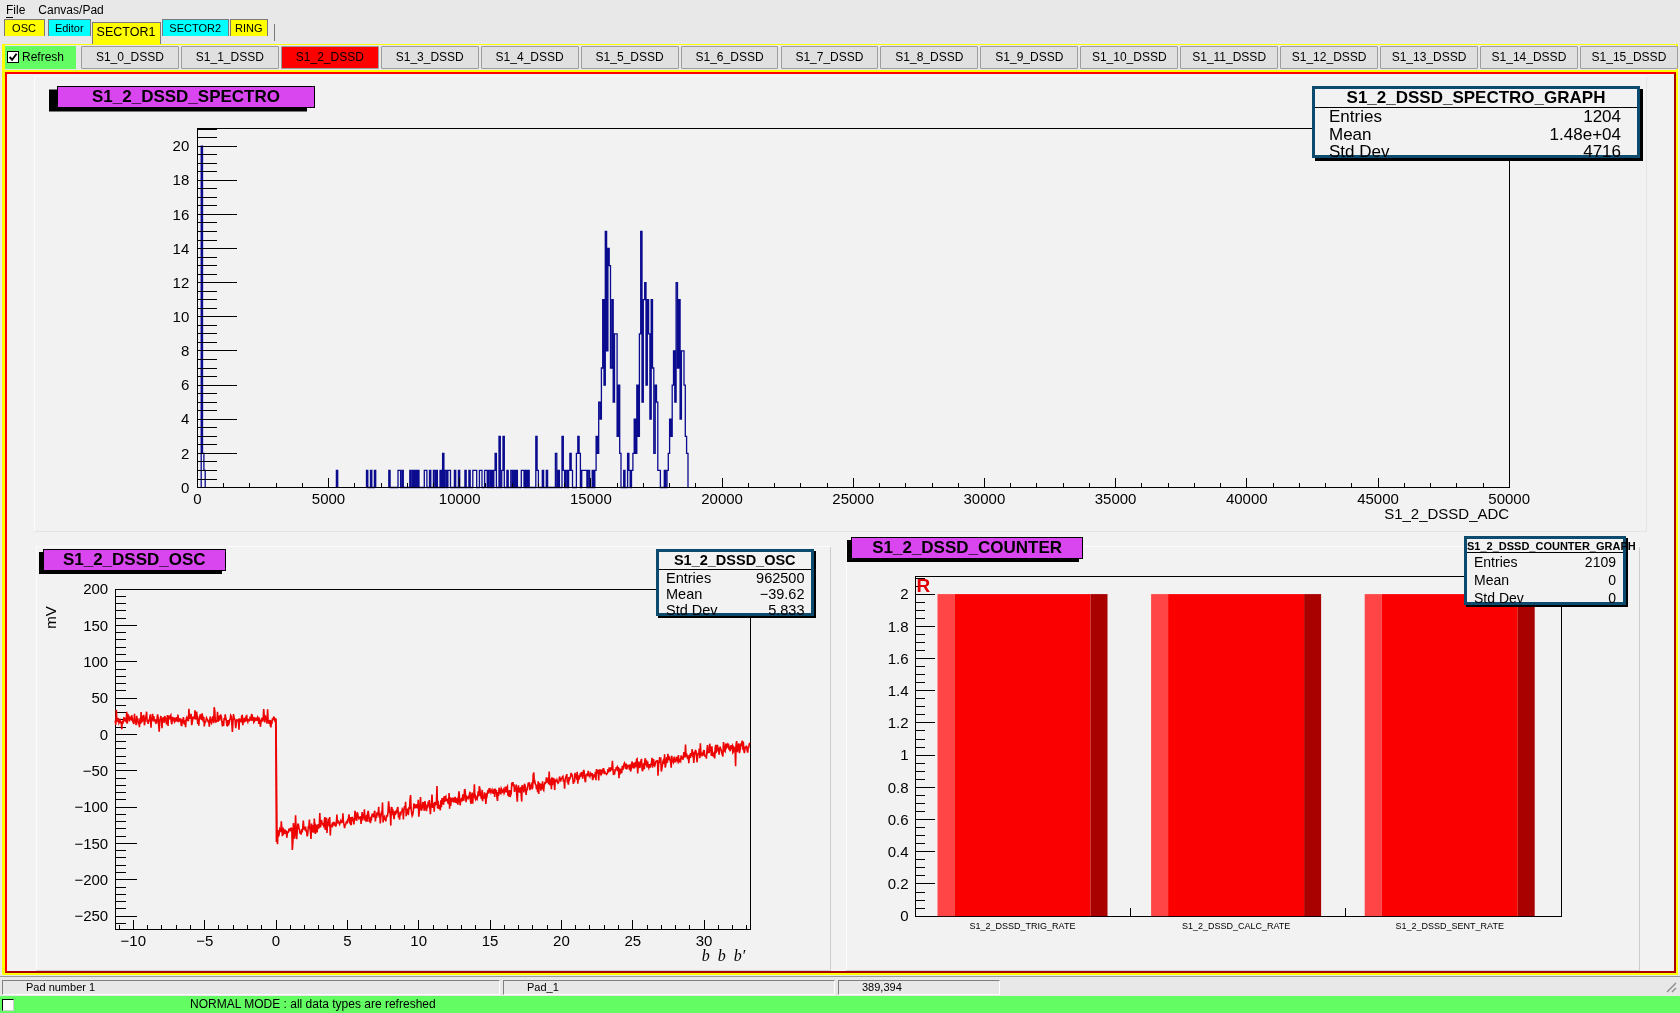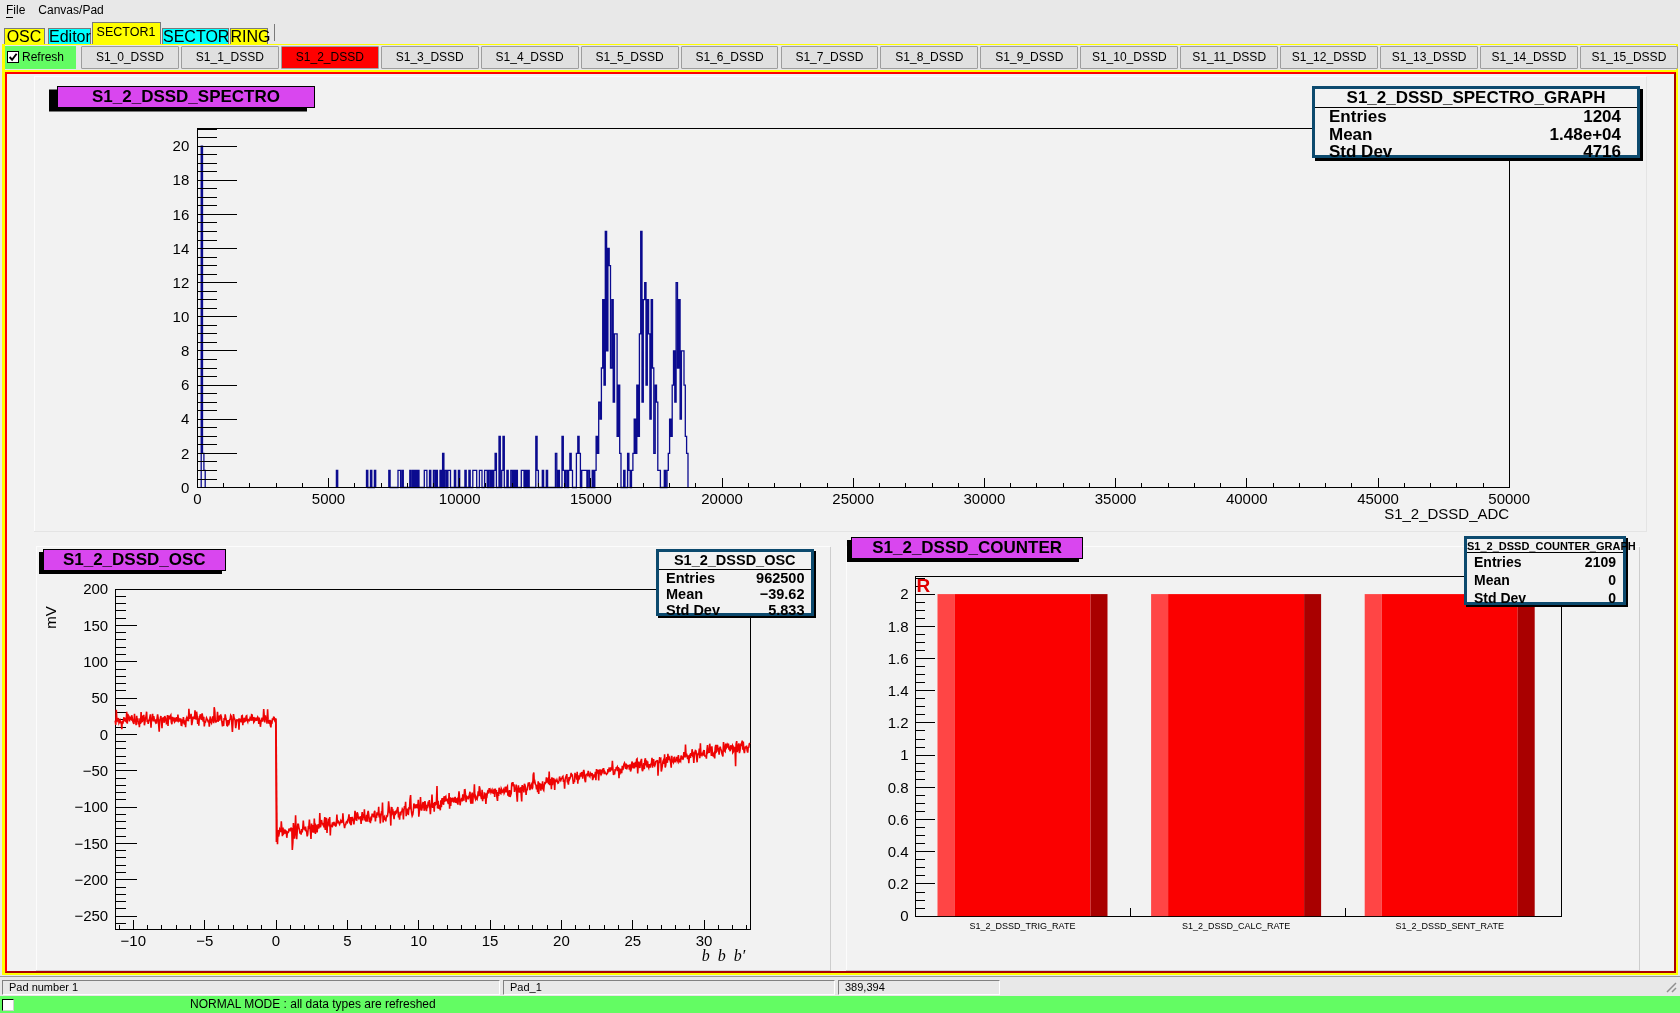--- a/index.html
+++ b/index.html
@@ -1,17 +1,17 @@
 <!DOCTYPE html>
 <html><head><meta charset="utf-8"><style>
 *{margin:0;padding:0;box-sizing:border-box}
 html,body{width:1680px;height:1013px;background:#e8e8e8;font-family:"Liberation Sans",sans-serif;position:relative;overflow:hidden}
 .menu{position:absolute;top:3px;left:6px;font-size:12px;color:#000}
 .menu>span{margin-right:13px}
-.t1{position:absolute;top:28px;height:17px;border:1px solid #7a7a7a;border-bottom:none;font-size:16px;text-align:center;line-height:16px;color:#000}
+.t1{position:absolute;top:19px;height:17px;border:1px solid #7a7a7a;border-bottom:none;font-size:11px;text-align:center;line-height:16px;color:#000}
 .t1.sel{top:21.5px;height:22px;font-size:12.5px;line-height:19px;z-index:3}
 .ts{position:absolute;top:24px;height:17px;width:1px;background:#7a7a7a}
 #yf{position:absolute;left:2px;top:43.5px;width:1676px;height:931.5px;background:#ffff00}
 #row2{position:absolute;left:4.5px;top:45px;width:1671px;height:24.5px;background:#e8e8e8}
 .btn{position:absolute;top:0.5px;width:97.9px;height:23.5px;background:#e0e0e0;border:1px solid #9d9d9d;border-radius:1px;font-size:12px;text-align:center;line-height:21.5px;color:#000}
 .btn.red{background:#ff0000}
 #refresh{position:absolute;left:0.5px;top:0.5px;width:70.5px;height:23.5px;background:#63fc63;font-size:12px;line-height:23px;color:#000;padding-left:17px}
 #refresh .cb{position:absolute;left:2px;top:5.5px;width:12px;height:12px;background:#fff;border:1px solid #000}
 #canvas{position:absolute;left:5px;top:71.5px;width:1670.5px;height:901.5px;background:#f2f2f2;border:2px solid;border-color:#ff0000 #aa0000 #aa0000 #ff0000}
 #cv{position:absolute;left:7px;top:73.5px}
@@ -20,23 +20,23 @@
 .al{font-family:"Liberation Sans",sans-serif;font-size:15px;fill:#000}
 .bl{font-family:"Liberation Sans",sans-serif;font-size:9px;fill:#000}
 .bt{font-family:"Liberation Serif",serif;font-style:italic;font-size:16px;fill:#000}
 .rr{font-family:"Liberation Sans",sans-serif;font-size:19px;font-weight:bold;fill:#e00000}
 .hist{fill:none;stroke:#0b0b8f;stroke-width:1.3}
 .osc{fill:none;stroke:#ee0303;stroke-width:1.6}
 .pbw{fill:none;stroke:#fcfcfc;stroke-width:1;shape-rendering:crispEdges}.pbg{fill:none;stroke:#cdcdcd;stroke-width:1;shape-rendering:crispEdges}.pbl{fill:none;stroke:#e4e4e4;stroke-width:1;shape-rendering:crispEdges}
 .tbox{position:absolute;background:#d946ef;border:1.5px solid #000;font-weight:bold;font-size:17px;text-align:center;color:#000;z-index:4}
 .sbox{position:absolute;background:#f2f2f2;border:3px solid #0c4a6e;box-shadow:3px 3px 0 #000;z-index:4;color:#000}
 .st{font-weight:bold;text-align:center;border-bottom:1px solid #000}
-.sr{display:flex;justify-content:space-between;font-weight:bold}
+.sr{display:flex;justify-content:space-between;font-weight:normal}
 #status{position:absolute;left:0;top:976px;width:1680px;height:19px;border-top:1px solid #9a9a9a}
-.cell{position:absolute;top:2.5px;height:15px;background:#e8e8e8;border:1px solid;border-color:#808080 #fff #fff #808080;font-size:11px;line-height:13px;padding-left:6px;color:#000}
+.cell{position:absolute;top:2.5px;height:15px;background:#e8e8e8;border:1px solid;border-color:#808080 #fff #fff #808080;font-size:11px;line-height:13px;padding-left:23px;color:#000}
 #green{position:absolute;left:0;top:996px;width:1680px;height:17px;background:#63fc63;font-size:12px;color:#000;line-height:17px}
 #green .cb2{position:absolute;left:2px;top:2.5px;width:12px;height:12px;background:#fff;border:1px solid;border-color:#000 #cfcfcf #cfcfcf #000}
 </style></head><body>
 <div class="menu"><span><span style="border-bottom:1px solid #000">F</span>ile</span><span>Canvas/Pad</span></div>
 <div class="ts" style="left:273.5px"></div>
 <div class="t1" style="left:3.5px;width:41px;background:#ffff00">OSC</div>
 <div class="t1" style="left:48px;width:42.5px;background:#00ffff">Editor</div>
 <div class="t1 sel" style="left:91.5px;width:69px;background:#ffff00">SECTOR1</div>
 <div class="t1" style="left:162px;width:66.5px;background:#00ffff">SECTOR2</div>
 <div class="t1" style="left:229.5px;width:38.5px;background:#ffff00">RING</div>

